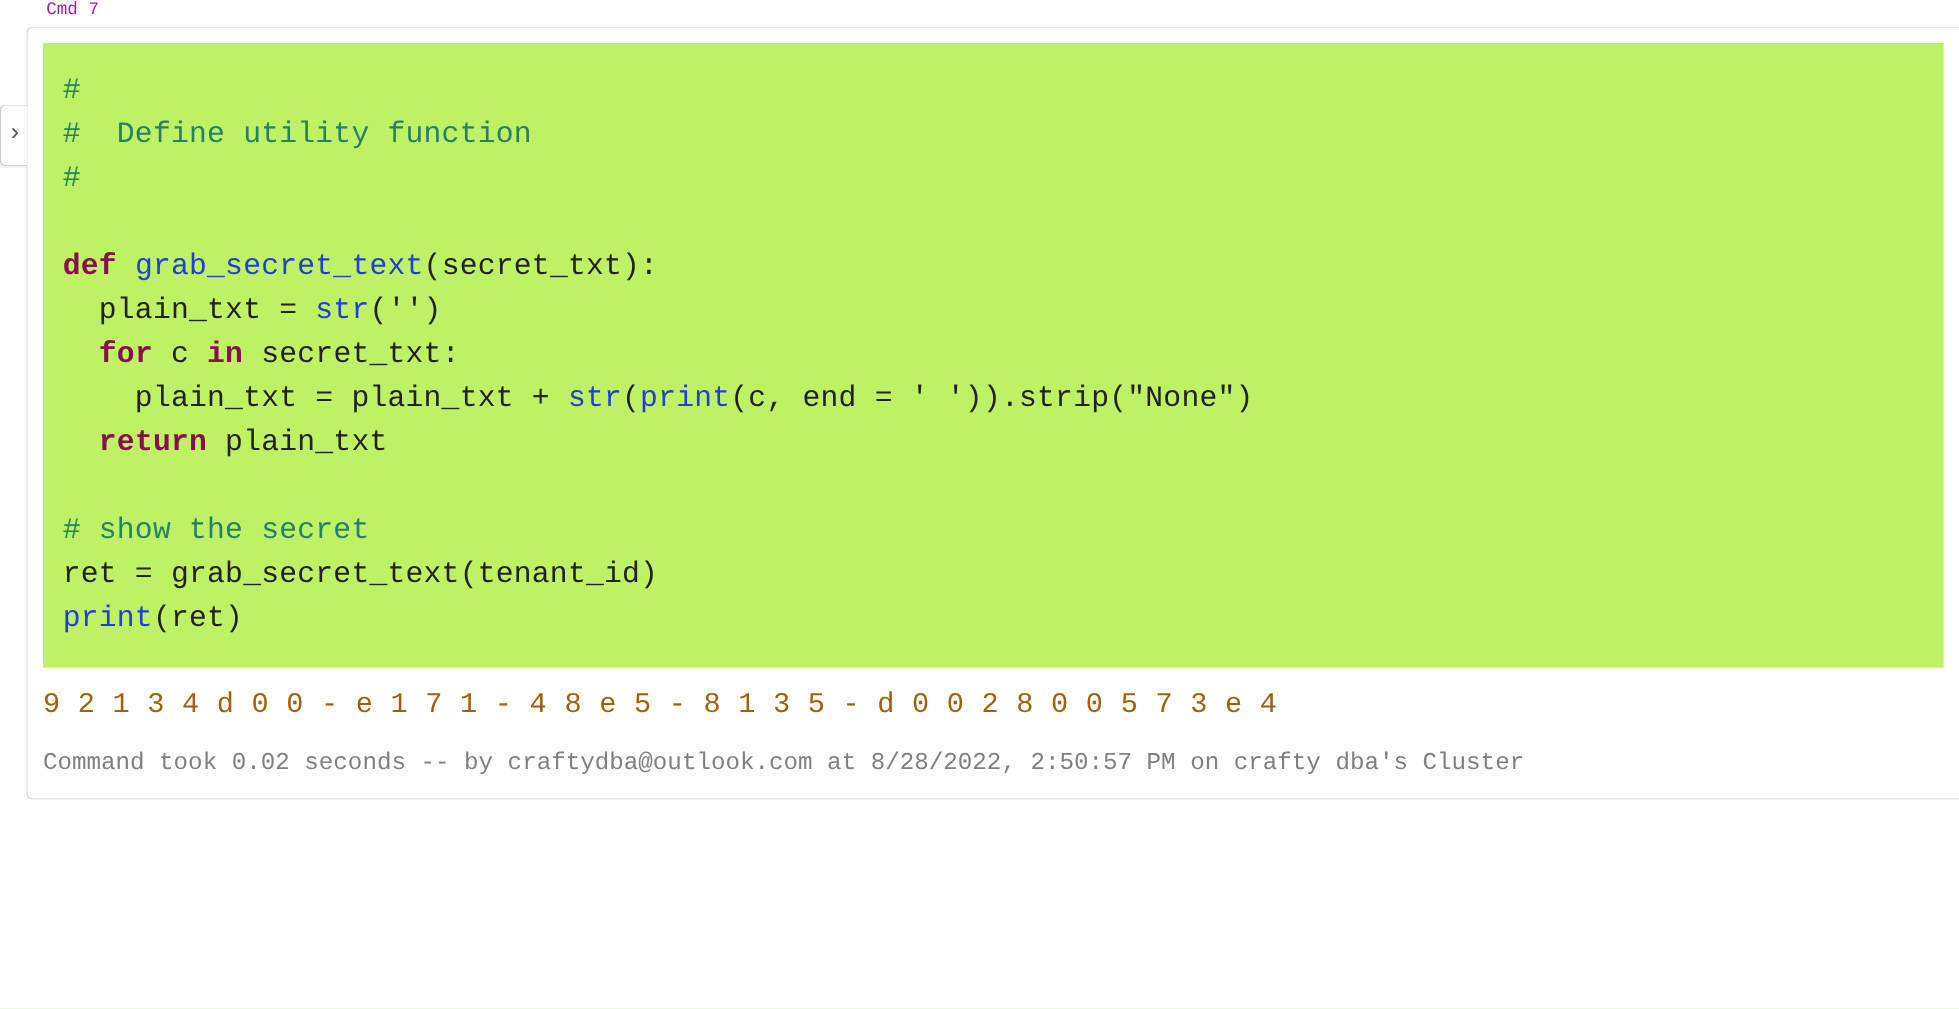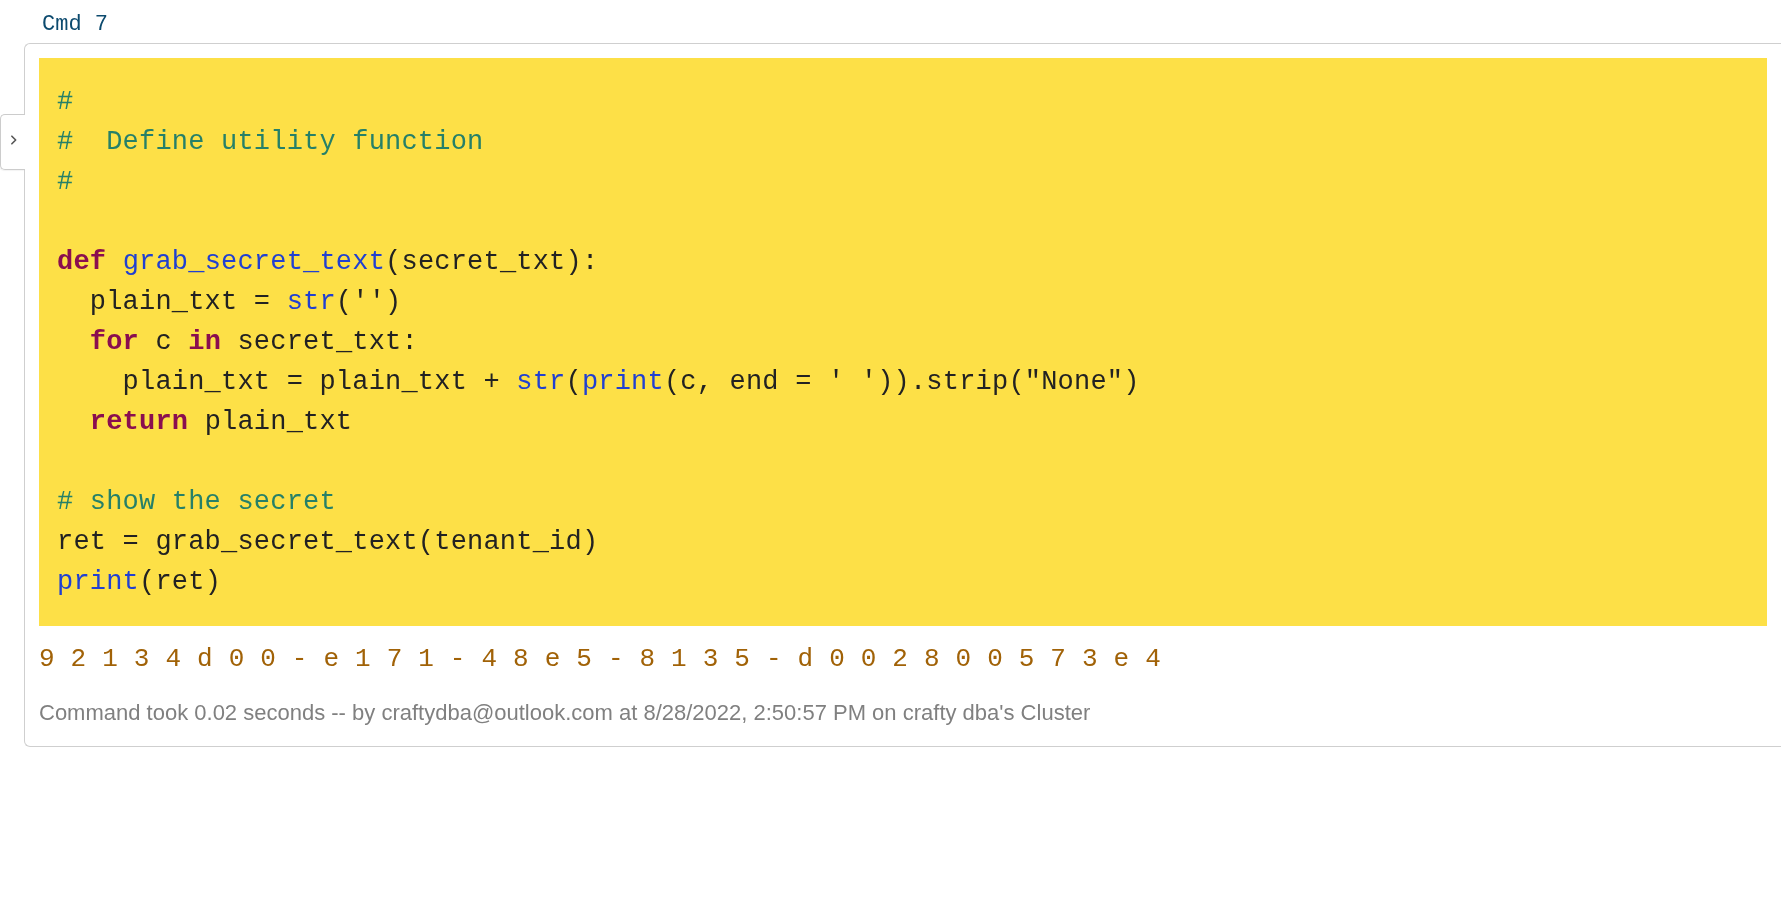--- a/index.html
+++ b/index.html
@@ -10,23 +10,23 @@
     color: #333;
   }
 
   .viewport-wrap {
     width: 1781px;
     position: relative;
   }
 
   .cmd-label {
     font-family: Consolas, Menlo, "Courier New", monospace;
-    font-size: 22px;
-    color: #0c4a6e;
-    padding: 12px 0 2px 42px;
+    font-size: 16px;
+    color: #a21caf;
+    padding: 0 0 2px 42px;
   }
 
   .cell {
     margin: 4px 0 0 24px;
     border: 1px solid #cfcfcf;
     border-right: none;
     border-top-left-radius: 6px;
     border-bottom-left-radius: 6px;
     position: relative;
     background: #ffffff;
@@ -46,21 +46,21 @@
     border-bottom-left-radius: 5px;
     display: flex;
     align-items: center;
     justify-content: center;
     color: #555;
     box-shadow: -1px 1px 1px rgba(0,0,0,0.05);
   }
   .collapse-tab svg { width: 13px; height: 20px; }
 
   .code-area {
-    background: #fde047;
+    background: #bef264;
     margin: 14px 14px 0 14px;
     padding: 24px 18px 24px 18px;
     font-family: Consolas, Menlo, "Courier New", monospace;
     font-size: 27px;
     line-height: 40px;
     white-space: pre;
     color: #222;
     letter-spacing: 0.2px;
   }
 
@@ -74,21 +74,21 @@
     margin: 18px 14px 0 14px;
     font-family: Consolas, Menlo, "Courier New", monospace;
     font-size: 26px;
     color: #a16207;
     white-space: pre;
     letter-spacing: 0.2px;
   }
 
   .status-line {
     margin: 26px 14px 10px 14px;
-    font-family: Liberation Sans, sans-serif;
+    font-family: Liberation Mono, monospace;
     font-size: 22px;
     color: #808080;
     white-space: pre;
     padding-bottom: 10px;
   }
 
   [data-bind]:empty::after { content: ""; }
 </style>
 </head>
 <body>

